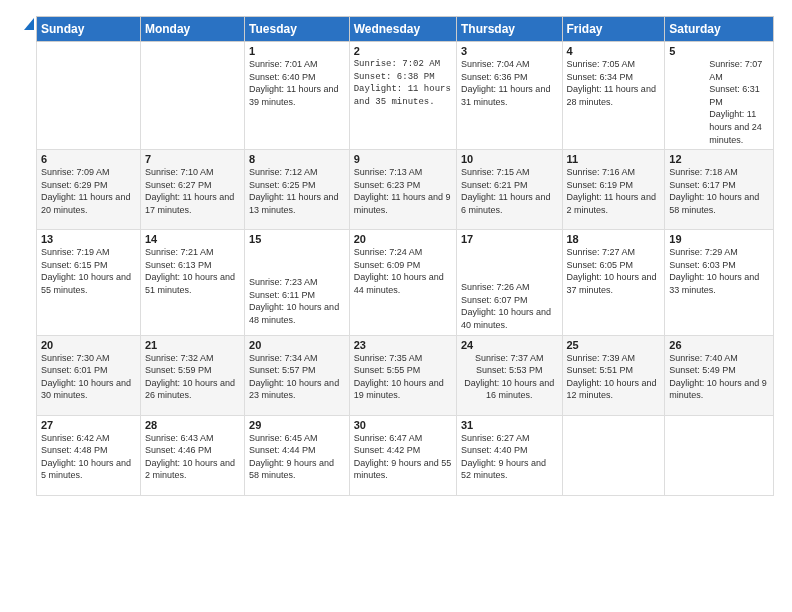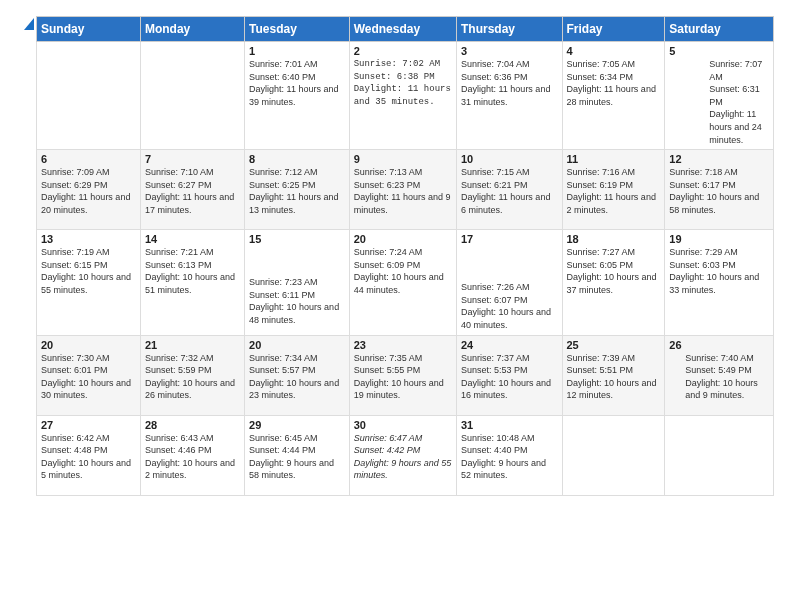--- a/index.html
+++ b/index.html
@@ -267,33 +267,33 @@
 Daylight: 10 hours and 23 minutes.</div>
           </td>
           <td>
             <span class="day-num">23</span>
             <div class="day-info" style="white-space: pre-line;">Sunrise: 7:35 AM
 Sunset: 5:55 PM
 Daylight: 10 hours and 19 minutes.</div>
           </td>
           <td>
             <span class="day-num">24</span>
-            <div class="day-info" style="white-space: pre-line;">Sunrise: 7:37 AM
+            <div class="day-info" style="white-space: pre-line; text-align: center;">Sunrise: 7:37 AM
 Sunset: 5:53 PM
 Daylight: 10 hours and 16 minutes.</div>
           </td>
           <td>
             <span class="day-num">25</span>
             <div class="day-info" style="white-space: pre-line;">Sunrise: 7:39 AM
 Sunset: 5:51 PM
 Daylight: 10 hours and 12 minutes.</div>
           </td>
           <td>
             <span class="day-num">26</span>
-            <div class="day-info" style="white-space: pre-line; margin-left: 16px;">Sunrise: 7:40 AM
+            <div class="day-info" style="white-space: pre-line;">Sunrise: 7:40 AM
 Sunset: 5:49 PM
 Daylight: 10 hours and 9 minutes.</div>
           </td>
         </tr>
         <tr>
           <td>
             <span class="day-num">27</span>
             <div class="day-info" style="white-space: pre-line;">Sunrise: 6:42 AM
 Sunset: 4:48 PM
 Daylight: 10 hours and 5 minutes.</div>
@@ -305,27 +305,27 @@
 Daylight: 10 hours and 2 minutes.</div>
           </td>
           <td>
             <span class="day-num">29</span>
             <div class="day-info" style="white-space: pre-line;">Sunrise: 6:45 AM
 Sunset: 4:44 PM
 Daylight: 9 hours and 58 minutes.</div>
           </td>
           <td>
             <span class="day-num">30</span>
-            <div class="day-info" style="white-space: pre-line; font-style: italic;">Sunrise: 6:47 AM
+            <div class="day-info" style="white-space: pre-line;">Sunrise: 6:47 AM
 Sunset: 4:42 PM
 Daylight: 9 hours and 55 minutes.</div>
           </td>
           <td>
             <span class="day-num">31</span>
-            <div class="day-info" style="white-space: pre-line;">Sunrise: 10:48 AM
+            <div class="day-info" style="white-space: pre-line;">Sunrise: 6:27 AM
 Sunset: 4:40 PM
 Daylight: 9 hours and 52 minutes.</div>
           </td>
           <td class="empty-cell"></td>
           <td class="empty-cell"></td>
         </tr>
       </tbody>
   </table>
 </div>
 

